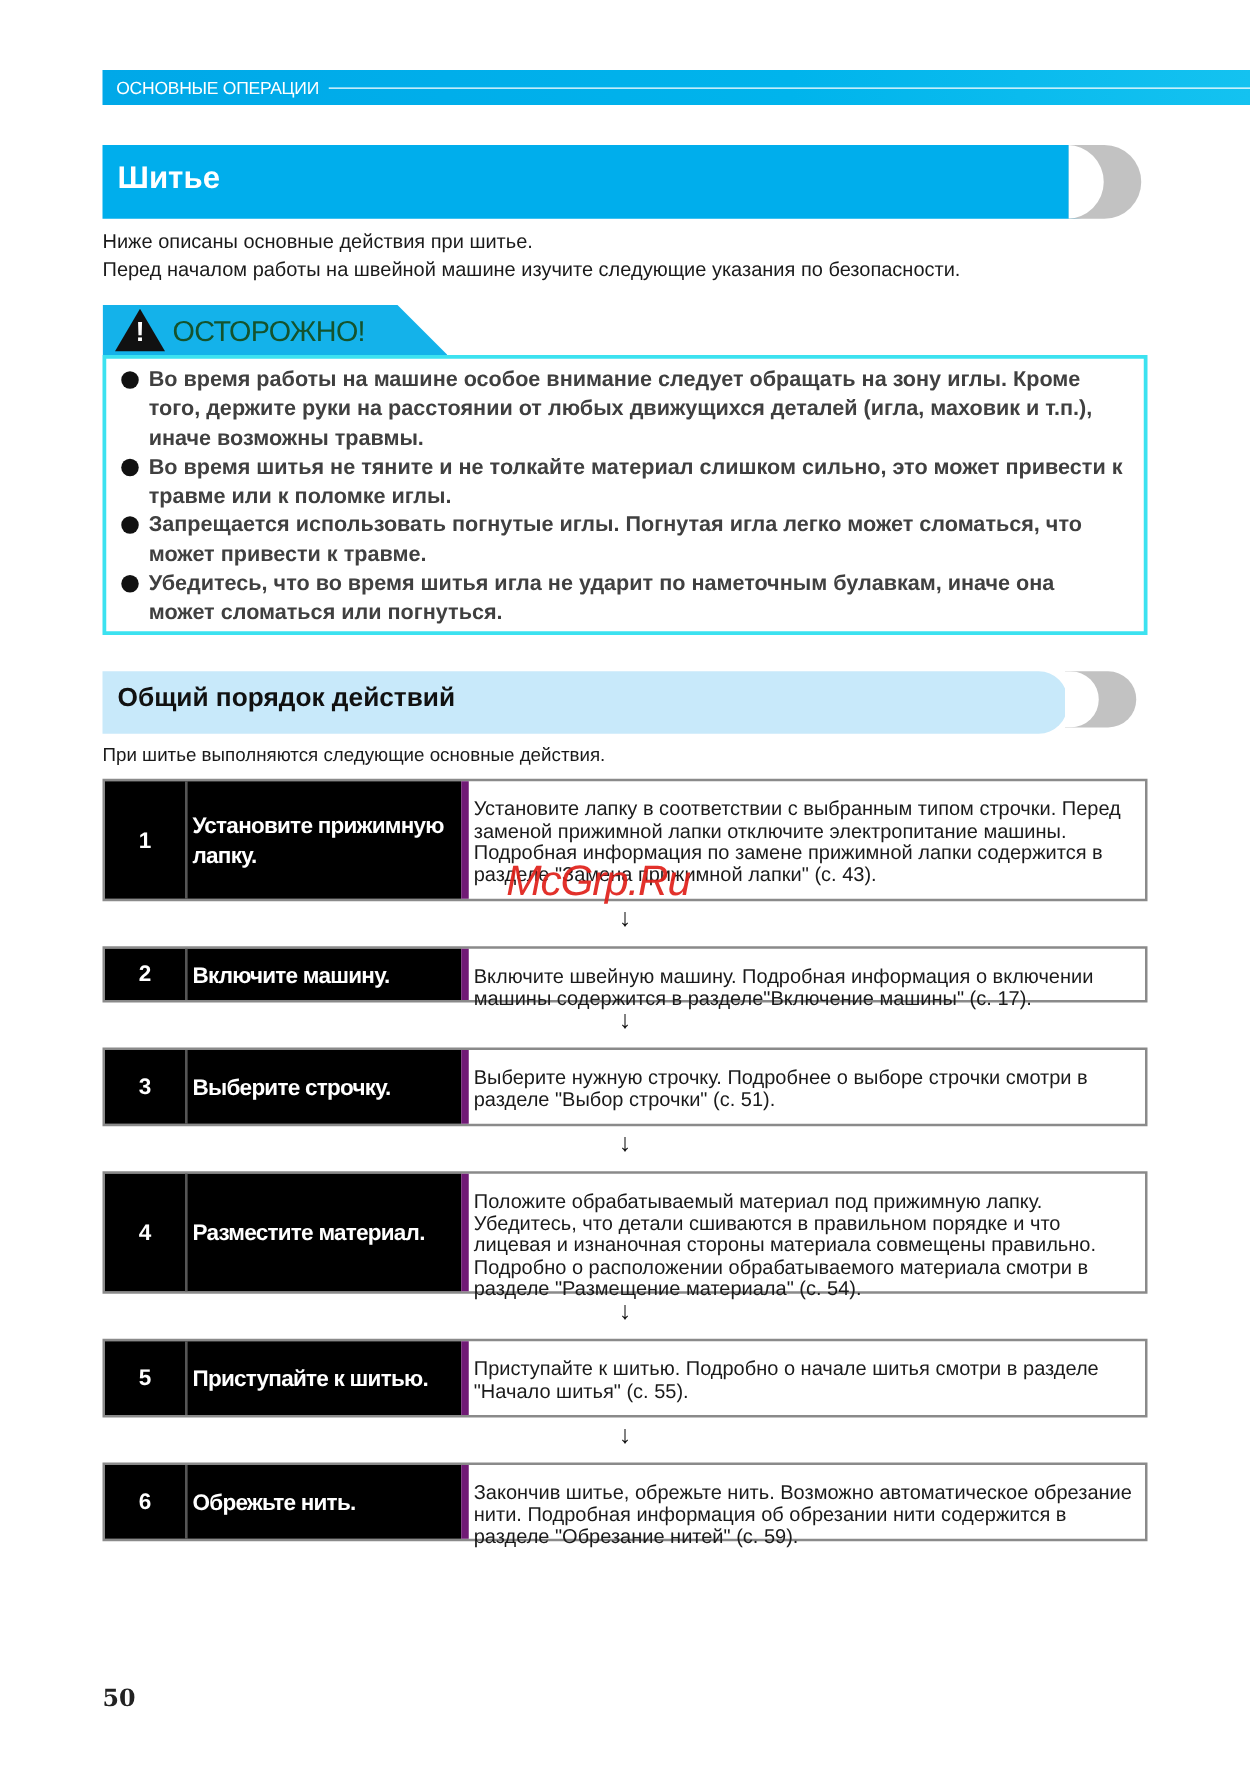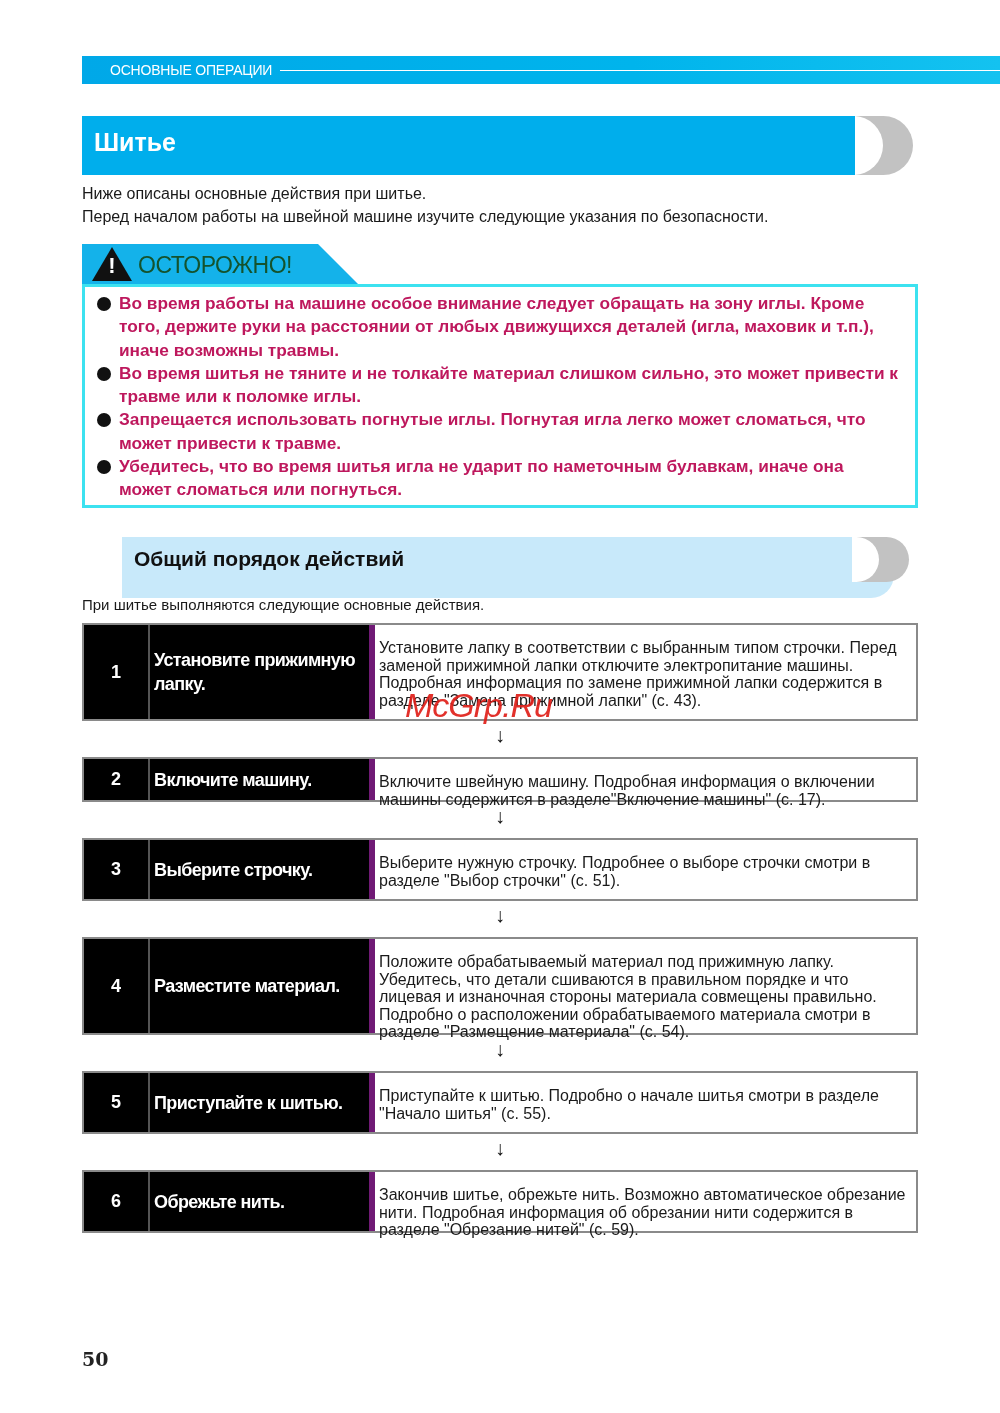--- a/index.html
+++ b/index.html
@@ -1,41 +1,41 @@
 <!DOCTYPE html>
 <html><head>
   <meta charset="utf-8">
   <style>
     html, body { margin: 0; padding: 0; background: #ffffff; }
     body { width: 1000px; height: 1413px; position: relative; overflow: hidden; font-family: "Liberation Sans", sans-serif; color: #111; }
 
     .top-band { position: absolute; left: 82px; top: 56px; width: 918px; height: 28px; background: linear-gradient(90deg, #00a8e8 0%, #00b4ec 60%, #14c2f0 100%); display: flex; align-items: center; }
-    .top-band .lbl { color: #ffffff; font-size: 14px; margin-left: 28px; letter-spacing: -0.2px; white-space: nowrap; }
+    .top-band .lbl { color: #ffffff; font-size: 14px; margin-left: 11px; letter-spacing: -0.2px; white-space: nowrap; }
     .top-band .line { flex: 1; height: 1px; background: #ffffff; margin-left: 8px; }
 
     .title-bar { position: absolute; left: 82px; top: 116px; width: 775px; height: 59px; background: #00aeec; border-radius: 0 30px 30px 0; padding-left: 32px; }
     .title-bar .txt { position: absolute; left: 12px; top: 12px; color: #ffffff; font-size: 25px; font-weight: bold; }
     .title-cap { position: absolute; left: 855px; top: 116px; width: 58px; height: 59px; background: #c2c2c2; border-radius: 0 30px 30px 0; overflow: hidden; }
     .title-cap .cut { position: absolute; left: -30px; top: 0; width: 58px; height: 59px; background: #ffffff; border-radius: 0 30px 30px 0; }
 
     .intro { position: absolute; left: 82px; font-size: 16px; color: #1a1a1a; }
     .intro.l1 { top: 185px; }
     .intro.l2 { top: 208px; }
 
     .caution-tab { position: absolute; left: 82px; top: 244px; width: 276px; height: 40px; background: #14b2ea; clip-path: polygon(0 0, 236px 0, 276px 40px, 0 40px); }
     .caution-tab .tri { position: absolute; left: 10px; top: 3px; width: 0; height: 0; border-left: 20px solid transparent; border-right: 20px solid transparent; border-bottom: 34px solid #111; }
     .caution-tab .bang { position: absolute; left: 24px; top: 10px; width: 12px; text-align: center; color: #fff; font-size: 22px; font-weight: bold; line-height: 24px; }
     .caution-tab .lbl { position: absolute; left: 56px; top: 8px; color: #14532d; font-size: 23px; letter-spacing: -0.5px; }
 
     .caution-box { position: absolute; left: 82px; top: 284px; width: 836px; height: 224px; border: 3px solid #3ce2f0; box-sizing: border-box; }
     .caution-box ul { list-style: none; margin: 0; padding: 5px 0 0 10px; }
-    .caution-box li { position: relative; padding-left: 24px; font-size: 17.3px; font-weight: bold; line-height: 23.3px; color: #be185d; padding-right: 17px; }
+    .caution-box li { position: relative; padding-left: 24px; font-size: 17.3px; font-weight: bold; line-height: 23.3px; color: #404040; padding-right: 17px; }
     .caution-box li .dot { position: absolute; left: 2px; top: 5px; width: 14px; height: 14px; border-radius: 50%; background: #111; }
 
-    .sub-bar { position: absolute; left: 82px; top: 537px; width: 772px; height: 61px; background: #c8e9fa; border-radius: 0 23px 23px 0; margin-left: 40px; }
+    .sub-bar { position: absolute; left: 82px; top: 537px; width: 772px; height: 50px; background: #c8e9fa; border-radius: 0 23px 23px 0; }
     .sub-bar .txt { position: absolute; left: 12px; top: 10px; font-size: 21px; font-weight: bold; color: #111; }
     .sub-cap { position: absolute; left: 852px; top: 537px; width: 57px; height: 45px; background: #c2c2c2; border-radius: 0 23px 23px 0; overflow: hidden; }
     .sub-cap .cut { position: absolute; left: -30px; top: 0; width: 57px; height: 45px; background: #ffffff; border-radius: 0 23px 23px 0; }
 
     .sub-intro { position: absolute; left: 82px; top: 596px; font-size: 15px; color: #1a1a1a; }
 
     .step { position: absolute; left: 82px; width: 836px; border: 2px solid #8a8a8a; box-sizing: border-box; display: flex; background: #fff; }
     .step .num { width: 64px; background: #000; color: #fff; font-weight: bold; font-size: 18px; display: flex; align-items: center; justify-content: center; border-right: 2px solid #555; }
     .step .title { width: 219px; background: #000; color: #fff; font-weight: bold; font-size: 18px; display: flex; align-items: center; padding-left: 4px; box-sizing: border-box; letter-spacing: -0.6px; line-height: 24px; }
     .step .desc { flex: 1; padding: 14px 4px; font-size: 16px; line-height: 17.5px; color: #1a1a1a; border-left: 6px solid #701a75; }

